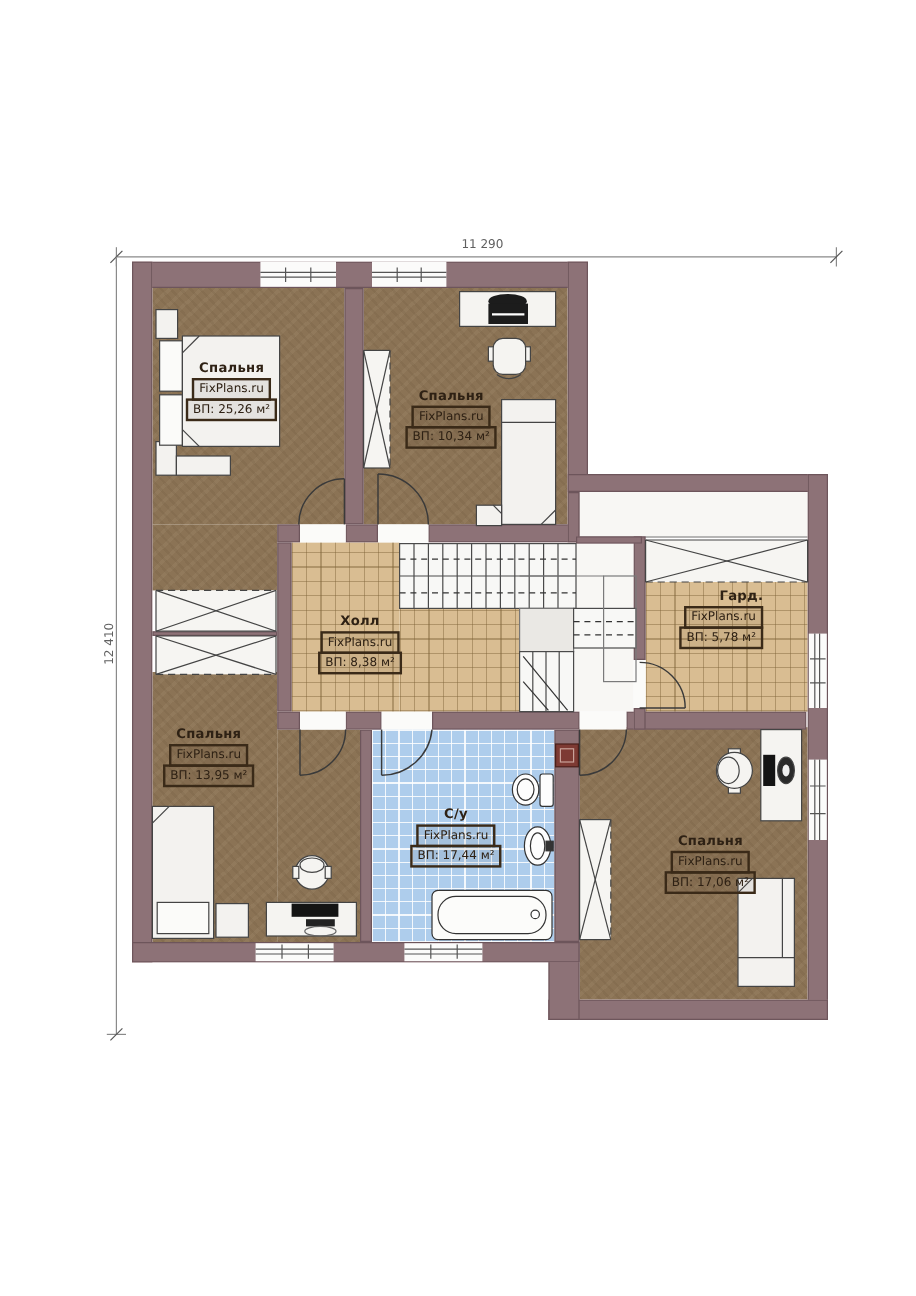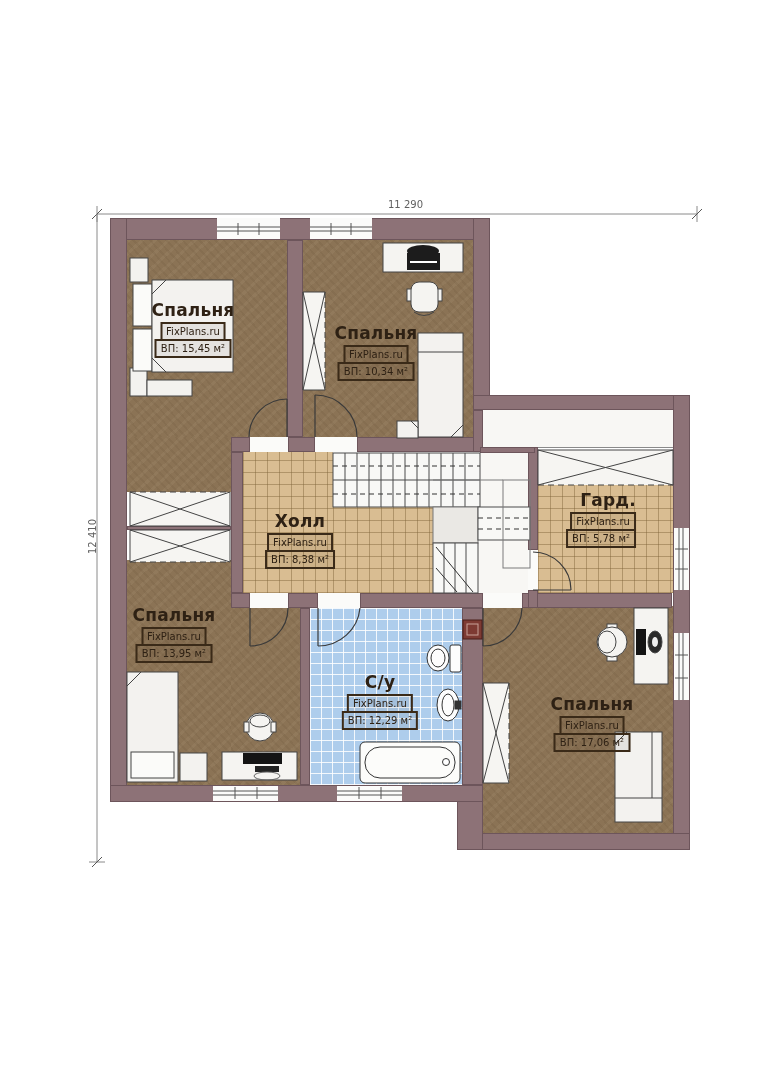--- a/index.html
+++ b/index.html
@@ -20,21 +20,21 @@
   .tile-blue{background:
      repeating-linear-gradient(0deg, rgba(255,255,255,.85) 0 1px, rgba(0,0,0,0) 1px 11px),
      repeating-linear-gradient(90deg, rgba(255,255,255,.85) 0 1px, rgba(0,0,0,0) 1px 11px),
      #aecdec;}
   .white-floor{background:#f8f7f4;}
   .opening{position:absolute;background:#fbfbf9;}
   .win{position:absolute;background:#fbfbfa;}
   
   .room-label{position:absolute;display:flex;flex-direction:column;align-items:center;
       transform:translateX(-50%);color:#2e2114;white-space:nowrap;z-index:30;}
-  .room-label .rname{font-weight:bold;font-size:17px;letter-spacing:.2px;margin-bottom:2px;}
+  .room-label .rname{font-weight:bold;font-size:11px;letter-spacing:.2px;margin-bottom:2px;}
   .room-label .box{border:2px solid #3a2a18;padding:0 4px;font-size:10px;line-height:15px;
       background:rgba(40,25,10,.07);}
   .room-label .box.area{margin-top:-2px;}
   
   .dim-text{position:absolute;font-size:10px;color:#606060;z-index:40;}
   .dim-left{transform:rotate(-90deg);transform-origin:center;}
   svg.overlay{position:absolute;left:0;top:0;z-index:20;pointer-events:none;}
 </style>
 </head>
 <body>
@@ -308,21 +308,21 @@
         <line x1="692" y1="219" x2="702" y2="209" stroke="#555"></line>
       <line x1="97" y1="214" x2="97" y2="862"></line>
       <line x1="89" y1="862" x2="105" y2="862"></line>
       <line x1="92" y1="867" x2="102" y2="857" stroke="#555"></line>
     </g>
   </svg>
 
   <div class="room-label" style="left:193px;top:300px;">
     <div class="rname">Спальня</div>
     <div class="box brand">FixPlans.ru</div>
-    <div class="box area">ВП: 15,45 м²</div>
+    <div class="box area">ВП: 25,26 м²</div>
   </div>
   <div class="room-label" style="left:376px;top:323px;">
     <div class="rname">Спальня</div>
     <div class="box brand">FixPlans.ru</div>
     <div class="box area">ВП: 10,34 м²</div>
   </div>
   <div class="room-label" style="left:300px;top:511px;">
     <div class="rname">Холл</div>
     <div class="box brand">FixPlans.ru</div>
     <div class="box area">ВП: 8,38 м²</div>
@@ -333,23 +333,23 @@
     <div class="box area">ВП: 5,78 м²</div>
   </div>
   <div class="room-label" style="left:174px;top:605px;">
     <div class="rname">Спальня</div>
     <div class="box brand">FixPlans.ru</div>
     <div class="box area">ВП: 13,95 м²</div>
   </div>
   <div class="room-label" style="left:380px;top:672px;">
     <div class="rname">С/у</div>
     <div class="box brand">FixPlans.ru</div>
-    <div class="box area">ВП: 12,29 м²</div>
+    <div class="box area">ВП: 17,44 м²</div>
   </div>
   <div class="room-label" style="left:592px;top:694px;">
     <div class="rname">Спальня</div>
     <div class="box brand">FixPlans.ru</div>
     <div class="box area">ВП: 17,06 м²</div>
   </div>
 
-  <div class="dim-text" style="left:388px;top:199px;width:60px;">11 290</div>
+  <div class="dim-text" style="left:372px;top:199px;width:60px;text-align:center;">11 290</div>
   <div class="dim-text dim-left" style="left:62px;top:531px;width:60px;text-align:center;">12 410</div>
 </div>
 
 </body></html>

